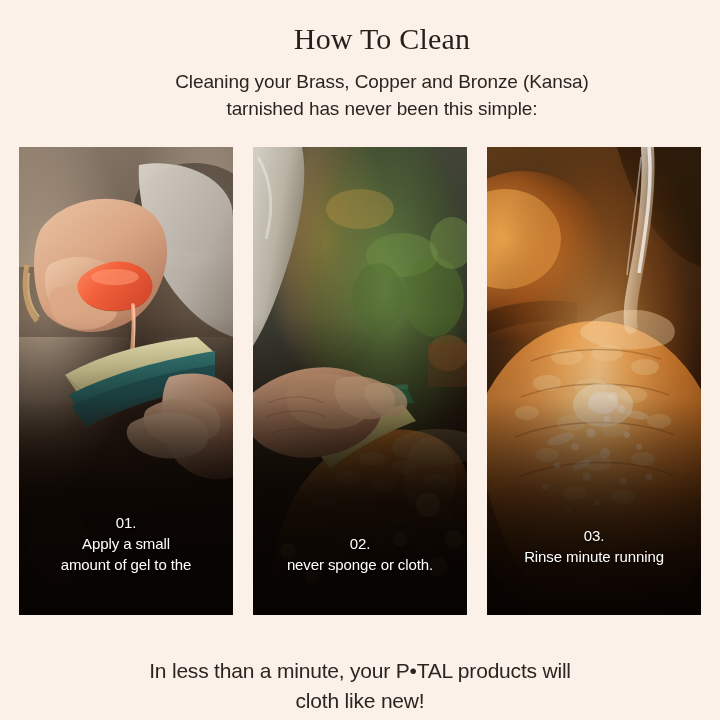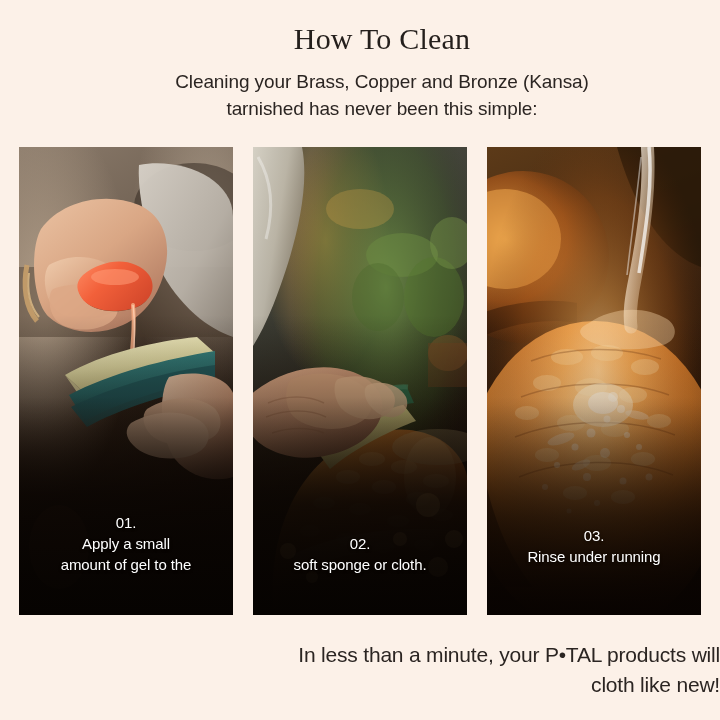--- a/index.html
+++ b/index.html
@@ -122,23 +122,22 @@
     left: 0;
     top: 640px;
     width: 720px;
     text-align: center;
   }
   .footer-text {
     font-family: "Liberation Sans", sans-serif;
     font-size: 21px;
     line-height: 30px;
     color: #2b2522;
-    margin: 0;
+    margin: 16px;
     letter-spacing: -0.2px;
-    text-align: right;
   }
   .footer-text .foot-line { display: block; }
 </style>
 </head>
 <body>
 
 <div id="page" style="background: rgb(252, 241, 232);">
 
   <div class="header-block">
     <h1 class="page-title">How To Clean</h1>
@@ -367,21 +366,21 @@
             <circle cx="148" cy="392" r="7"></circle>
             <circle cx="186" cy="420" r="10"></circle>
             <circle cx="36" cy="404" r="8"></circle>
             <circle cx="60" cy="430" r="6"></circle>
           </g>
         </svg>
       </div>
       <div class="scrim"></div>
       <div class="caption">
         <span class="step-number">02.</span>
-        <span class="cap-line">soft sponge or cloth.</span>
+        <span class="cap-line">never sponge or cloth.</span>
       </div>
     </div>
 
     <div class="panel panel-3">
       <div class="photo">
         <svg viewBox="0 0 214 468" preserveAspectRatio="xMidYMid slice">
           <defs>
             <linearGradient id="p3bg" x1="0" y1="0" x2="0.2" y2="1">
               <stop offset="0%" stop-color="#5c3a18"></stop>
               <stop offset="40%" stop-color="#3d2410"></stop>
@@ -487,21 +486,21 @@
           </g>
 
           <path d="M -8 300 C 0 356 18 406 46 440 L -8 440 Z" fill="#2b1305" opacity="0.55"></path>
 
           <rect x="0" y="250" width="214" height="218" fill="url(#p3bottom)"></rect>
         </svg>
       </div>
       <div class="scrim"></div>
       <div class="caption">
         <span class="step-number">03.</span>
-        <span class="cap-line">Rinse under running</span>
+        <span class="cap-line">Rinse minute running</span>
       </div>
     </div>
 
   </div>
 
   <div class="footer-block">
     <p class="footer-text">
       <span class="foot-line">In less than a minute, your P•TAL products will</span>
       <span class="foot-line">cloth like new!</span>
     </p>

